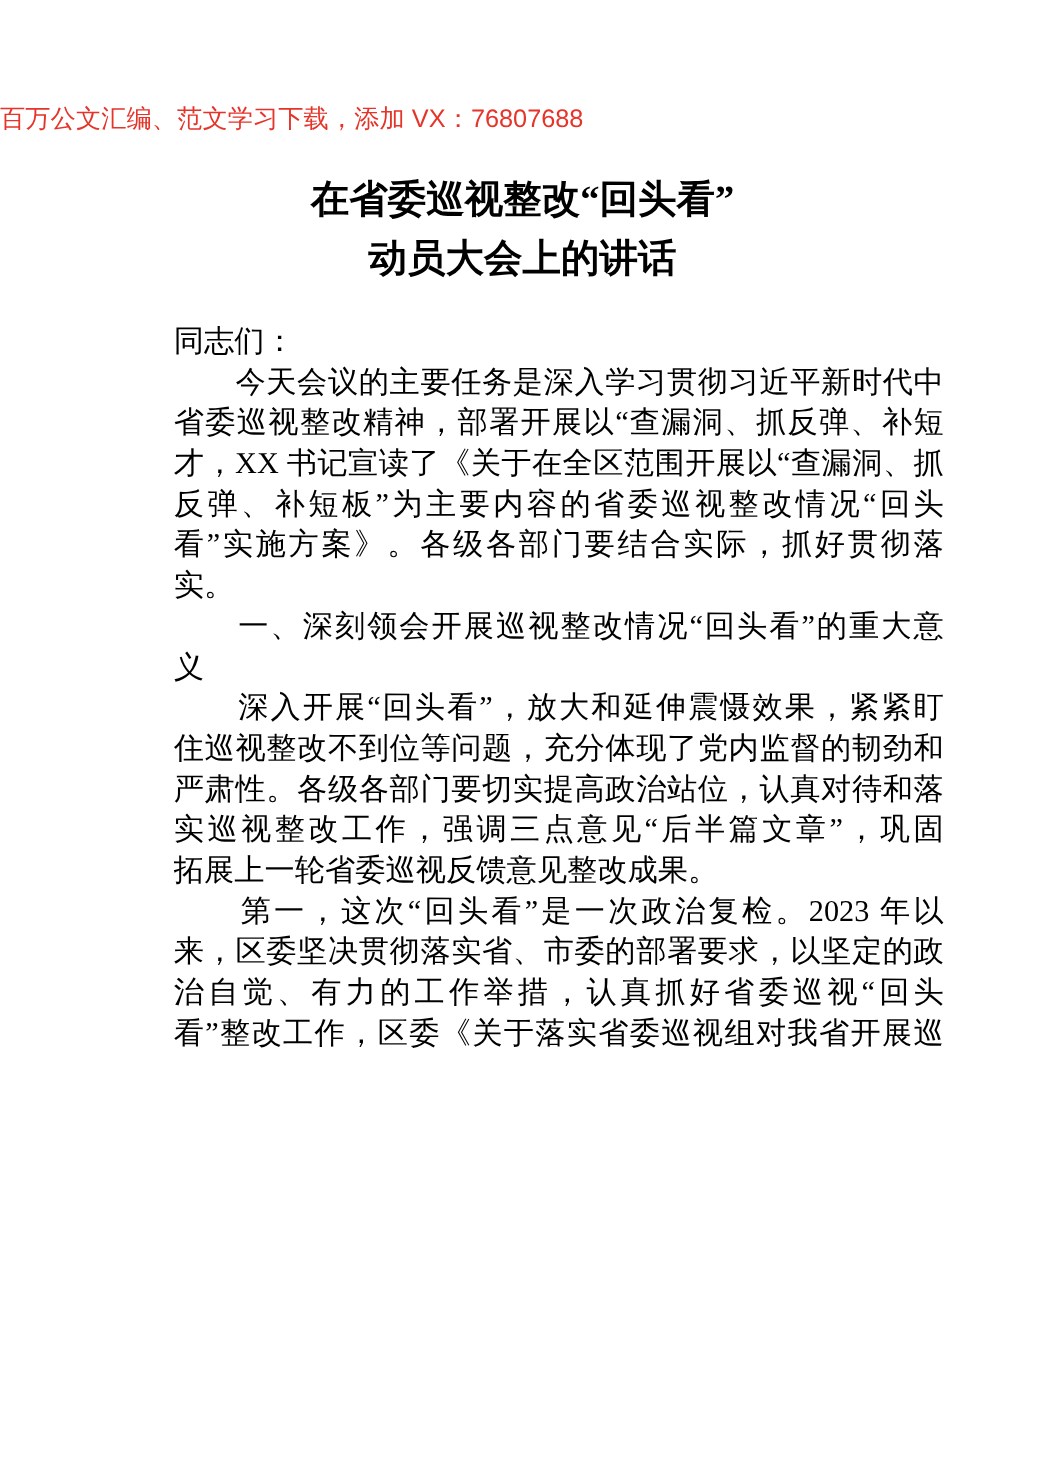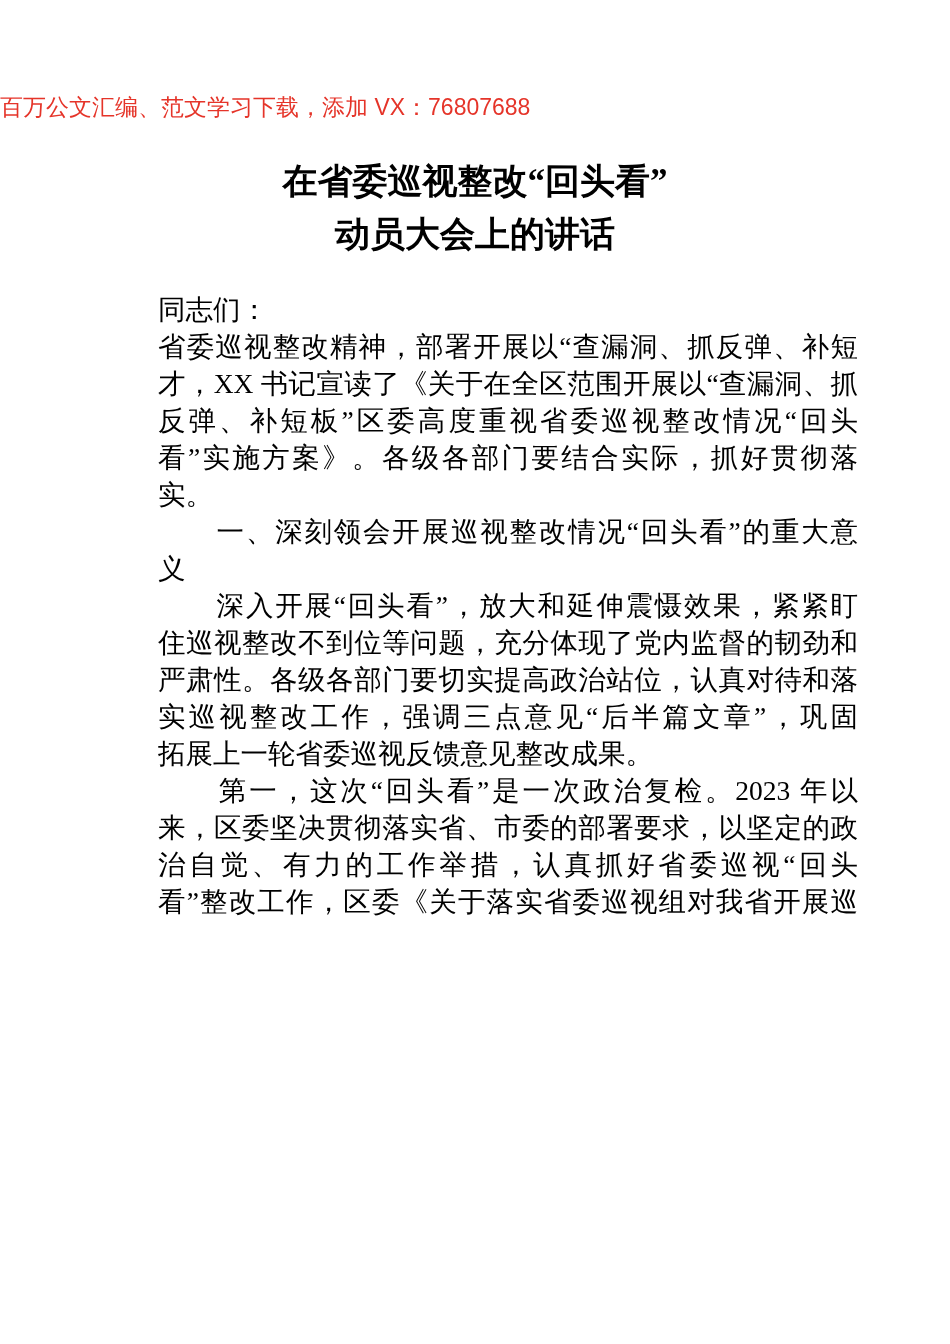--- a/index.html
+++ b/index.html
@@ -69,23 +69,24 @@
   <div class="title-block">
     <div class="title-line">在省委巡视整改“回头看”</div>
     <div class="title-line">动员大会上的讲话</div>
   </div>
 
   <div class="doc-body">
       <div>
         <div class="line last">同志们：</div>
       </div>
       <div>
+        <div class="line">　　今天会议的主要任务是深入学习贯彻习近平新时代中</div>
         <div class="line">省委巡视整改精神，部署开展以“查漏洞、抓反弹、补短</div>
         <div class="line">才，XX 书记宣读了《关于在全区范围开展以“查漏洞、抓</div>
-        <div class="line">反弹、补短板”区委高度重视省委巡视整改情况“回头</div>
+        <div class="line">反弹、补短板”为主要内容的省委巡视整改情况“回头</div>
         <div class="line">看”实施方案》。各级各部门要结合实际，抓好贯彻落</div>
         <div class="line last">实。</div>
       </div>
       <div>
         <div class="line">　　一、深刻领会开展巡视整改情况“回头看”的重大意</div>
         <div class="line last">义</div>
       </div>
       <div>
         <div class="line">　　深入开展“回头看”，放大和延伸震慑效果，紧紧盯</div>
         <div class="line">住巡视整改不到位等问题，充分体现了党内监督的韧劲和</div>

